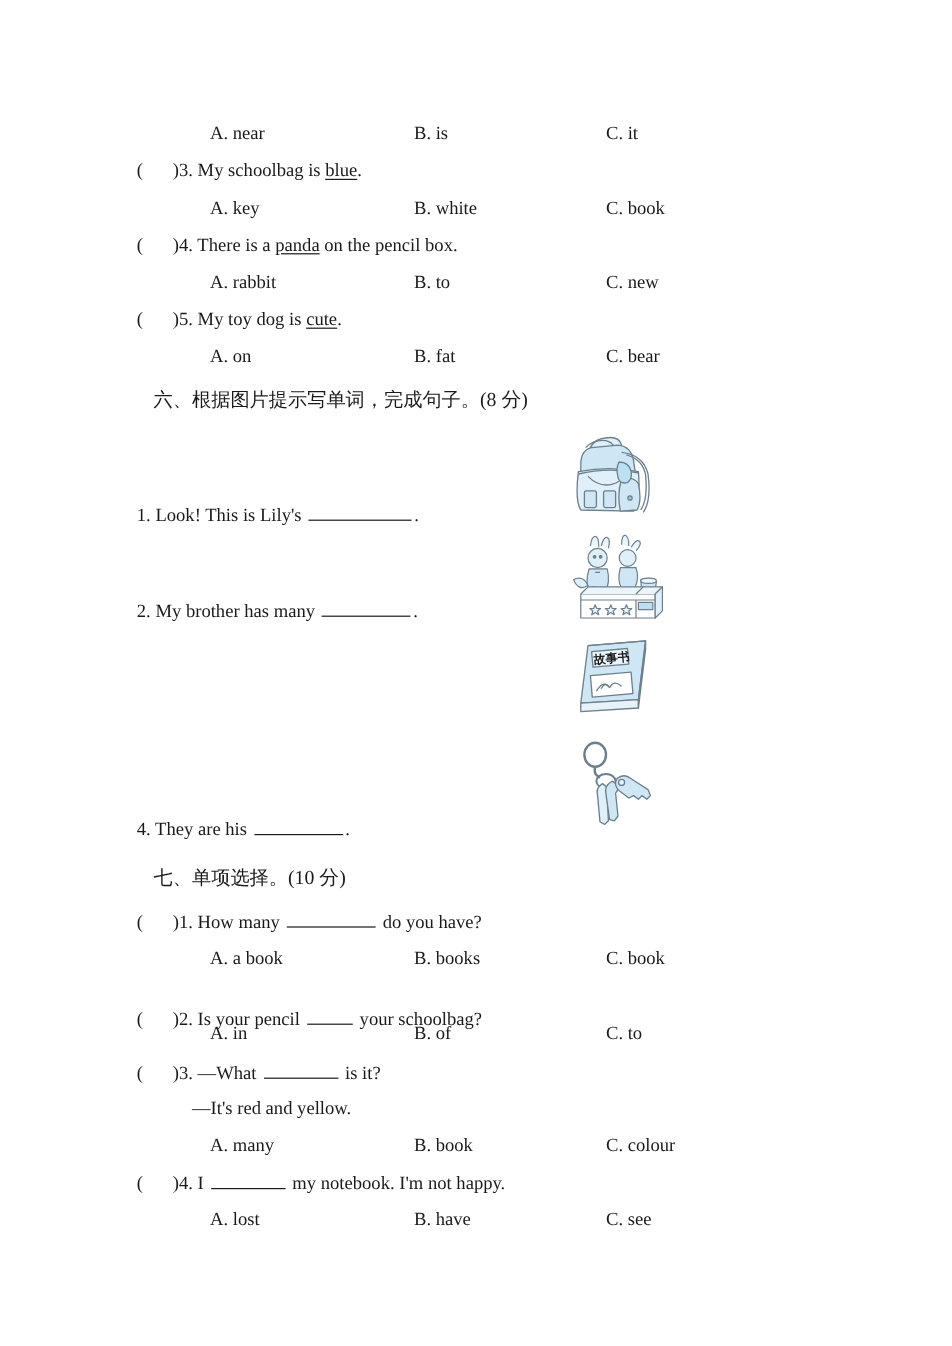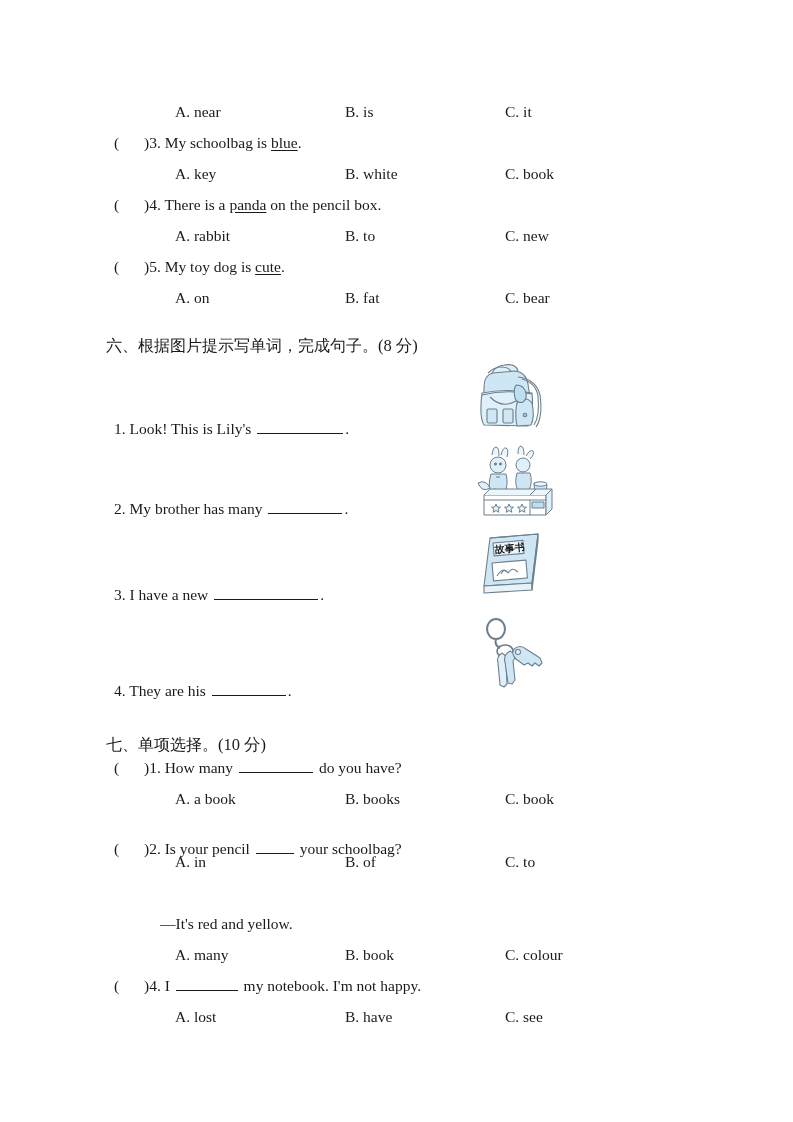--- a/index.html
+++ b/index.html
@@ -41,25 +41,24 @@
   }
   .opt-a { left: 175px; }
   .opt-b { left: 345px; }
   .opt-c { left: 505px; }
 
   u.ul { text-decoration: underline; text-underline-offset: 2px; margin-top: 8px; }
 
   
   .section-head {
     position: absolute;
-    left: 106px;
+    left: 128px;
     font-size: 16.5px;
     line-height: 22px;
     white-space: nowrap;
-    margin-top: 13px;
   }
   .cn {
     font-family: "DejaVu Sans", "Liberation Sans", sans-serif;
     font-size: 16px;
   }
 
   
   .fill {
     position: absolute;
     left: 114px;
@@ -220,23 +219,20 @@
   </div>
 
   <div class="fill" style="top:419px">
     <span>1.</span><span> Look! This is Lily's </span><span class="blank b-lg"></span><span>.</span>
   </div>
 
   <div class="fill" style="top:499px">
     <span>2.</span><span> My brother has many </span><span class="blank b-md"></span><span>.</span>
   </div>
 
-  <div class="fill" style="top:585px">
-    <span>3.</span><span> I have a new </span><span class="blank b-xl"></span><span>.</span>
-  </div>
 
   <div class="fill" style="top:681px">
     <span>4.</span><span> They are his </span><span class="blank b-md"></span><span>.</span>
   </div>
 
   <div class="section-head" style="top:721px">
     <span class="cn">七、</span><span class="cn">单项选择。</span><span>(10 分)</span>
   </div>
 
   <div class="row qline" style="top:758px">
@@ -246,20 +242,23 @@
   <div class="opt opt-b" style="top:789px">B. books</div>
   <div class="opt opt-c" style="top:789px">C. book</div>
 
   <div class="row qline" style="top:839px">
     <span class="paren-open"><span>(</span></span><span>)</span><span>2.</span><span> Is your pencil </span><span class="blank b-xs"></span><span> your schoolbag?</span>
   </div>
   <div class="opt opt-a" style="top:852px">A. in</div>
   <div class="opt opt-b" style="top:852px">B. of</div>
   <div class="opt opt-c" style="top:852px">C. to</div>
 
+  <div class="row qline" style="top:884px">
+    <span class="paren-open"><span>(</span></span><span>)</span><span>3.</span><span> —What </span><span class="blank b-sm"></span><span> is it?</span>
+  </div>
   <div class="row" style="left:160px; top:914px">—It's red and yellow.</div>
   <div class="opt opt-a" style="top:945px">A. many</div>
   <div class="opt opt-b" style="top:945px">B. book</div>
   <div class="opt opt-c" style="top:945px">C. colour</div>
 
   <div class="row qline" style="top:976px">
     <span class="paren-open"><span>(</span></span><span>)</span><span>4.</span><span> I </span><span class="blank b-sm"></span><span> my notebook. I'm not happy.</span>
   </div>
   <div class="opt opt-a" style="top:1007px">A. lost</div>
   <div class="opt opt-b" style="top:1007px">B. have</div>

